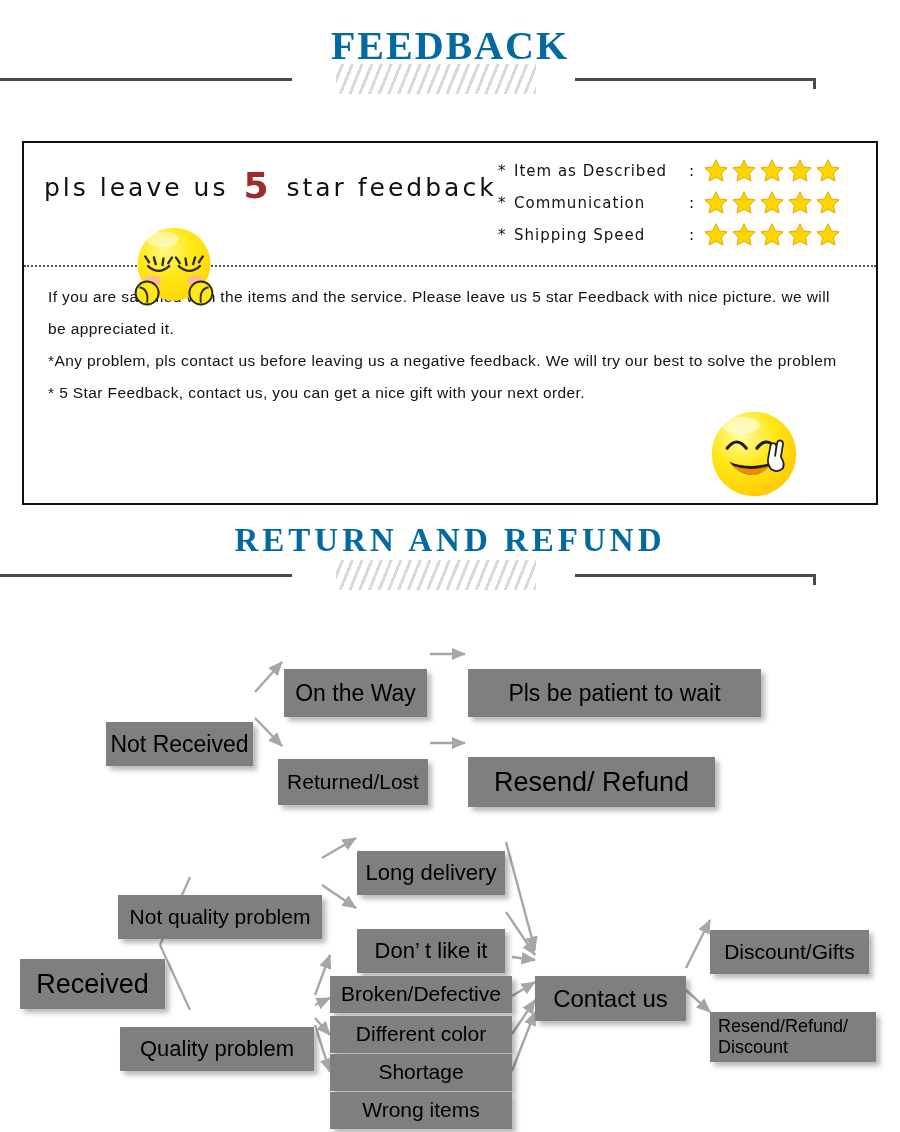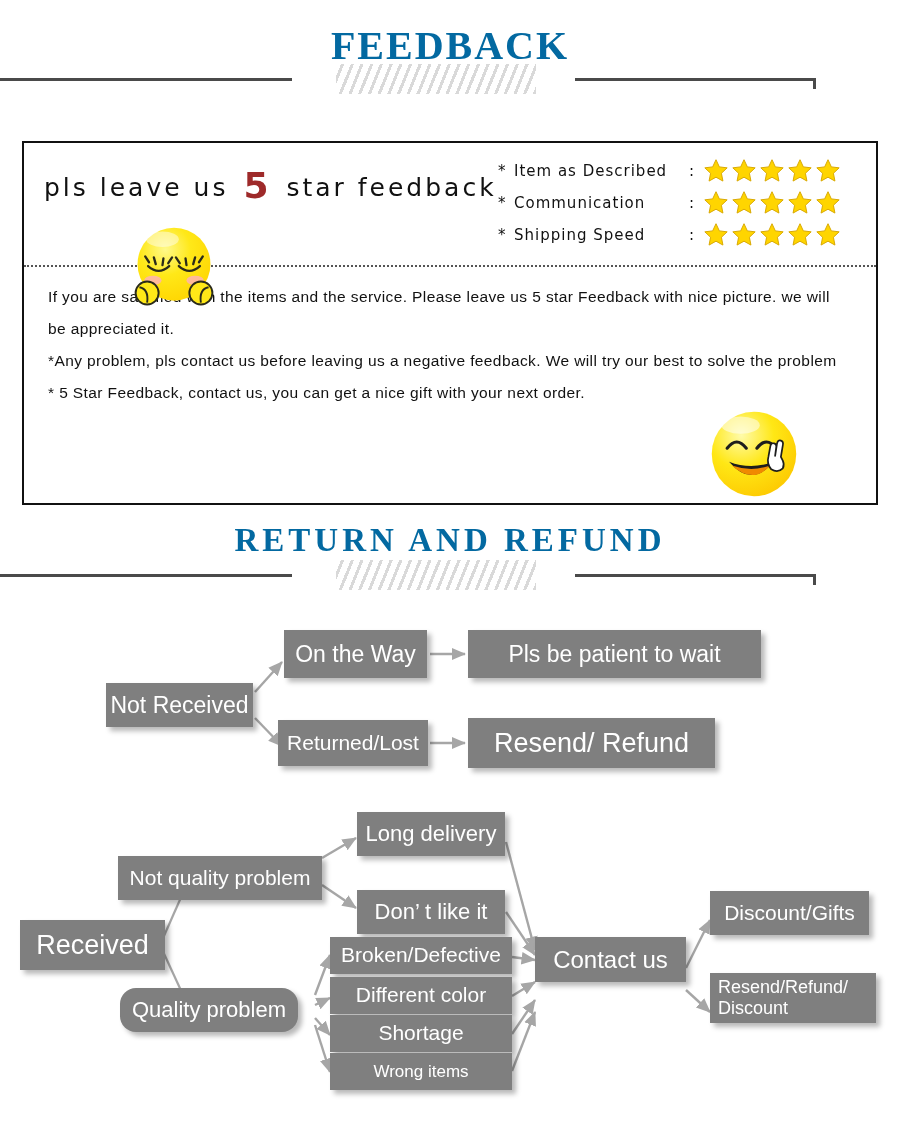--- a/index.html
+++ b/index.html
@@ -112,29 +112,30 @@
   .emoji{position:absolute;}
   #emoji-shy{left:126px;top:220px;width:96px;height:96px;}
   #emoji-peace{left:706px;top:406px;width:96px;height:96px;}
 
   
   #flow{position:absolute;left:0;top:600px;width:900px;height:500px;}
   #flow-svg{position:absolute;left:0;top:0;}
   .node{
     position:absolute;
     background:#7f7f7f;
-    color:#ffffff;
+    color:#000000;
     font-family:"Liberation Sans", sans-serif;
     font-weight:400;
     display:flex;align-items:center;justify-content:center;
     box-shadow:4px 4px 5px rgba(0,0,0,0.28);
     box-sizing:border-box;
     text-align:center;
     line-height:1.05;
     white-space:pre-line;
+    margin-top:39px;
   }
 </style>
 </head>
 <body>
 
 <div class="section-title" id="feedback-title">FEEDBACK</div>
 
 <div class="divider" id="divider-1">
   <div class="rule left"></div>
   <div class="hatch"></div>
@@ -339,24 +340,24 @@
   <div class="node" style="left:106px;top:83px;width:147px;height:44px;font-size:23px;">Not Received</div>
   <div class="node" style="left:284px;top:30px;width:143px;height:48px;font-size:23px;">On the Way</div>
   <div class="node" style="left:468px;top:30px;width:293px;height:48px;font-size:23px;">Pls be patient to wait</div>
   <div class="node" style="left:468px;top:118px;width:247px;height:50px;font-size:27px;">Resend/ Refund</div>
   <div class="node" style="left:278px;top:120px;width:150px;height:46px;font-size:21px;">Returned/Lost</div>
 
   <div class="node" style="left:20px;top:320px;width:145px;height:50px;font-size:27px;">Received</div>
   <div class="node" style="left:118px;top:256px;width:204px;height:44px;font-size:21px;">Not quality problem</div>
   <div class="node" style="left:357px;top:212px;width:148px;height:44px;font-size:22px;">Long delivery</div>
   <div class="node" style="left:357px;top:290px;width:148px;height:44px;font-size:22px;">Don’  t like it</div>
-  <div class="node" style="left:120px;top:388px;width:178px;height:44px;font-size:22px;border-radius:16px;">Quality problem</div>
+  <div class="node" style="left:120px;top:388px;width:194px;height:44px;font-size:22px;">Quality problem</div>
 
   <div class="node" style="left:330px;top:337px;width:182px;height:37px;font-size:21px;">Broken/Defective</div>
   <div class="node" style="left:330px;top:377px;width:182px;height:37px;font-size:21px;">Different color</div>
   <div class="node" style="left:330px;top:415px;width:182px;height:37px;font-size:21px;">Shortage</div>
-  <div class="node" style="left:330px;top:453px;width:182px;height:37px;font-size:17px;">Wrong items</div>
+  <div class="node" style="left:330px;top:453px;width:182px;height:37px;font-size:21px;">Wrong items</div>
 
   <div class="node" style="left:535px;top:337px;width:151px;height:45px;font-size:24px;">Contact us</div>
   <div class="node" style="left:710px;top:291px;width:159px;height:44px;font-size:21px;">Discount/Gifts</div>
   <div class="node" style="left:710px;top:373px;width:166px;height:50px;font-size:18px;justify-content:flex-start;text-align:left;padding-left:8px;line-height:1.15;">Resend/Refund/
 Discount</div>
 </div>
 
 </body></html>

